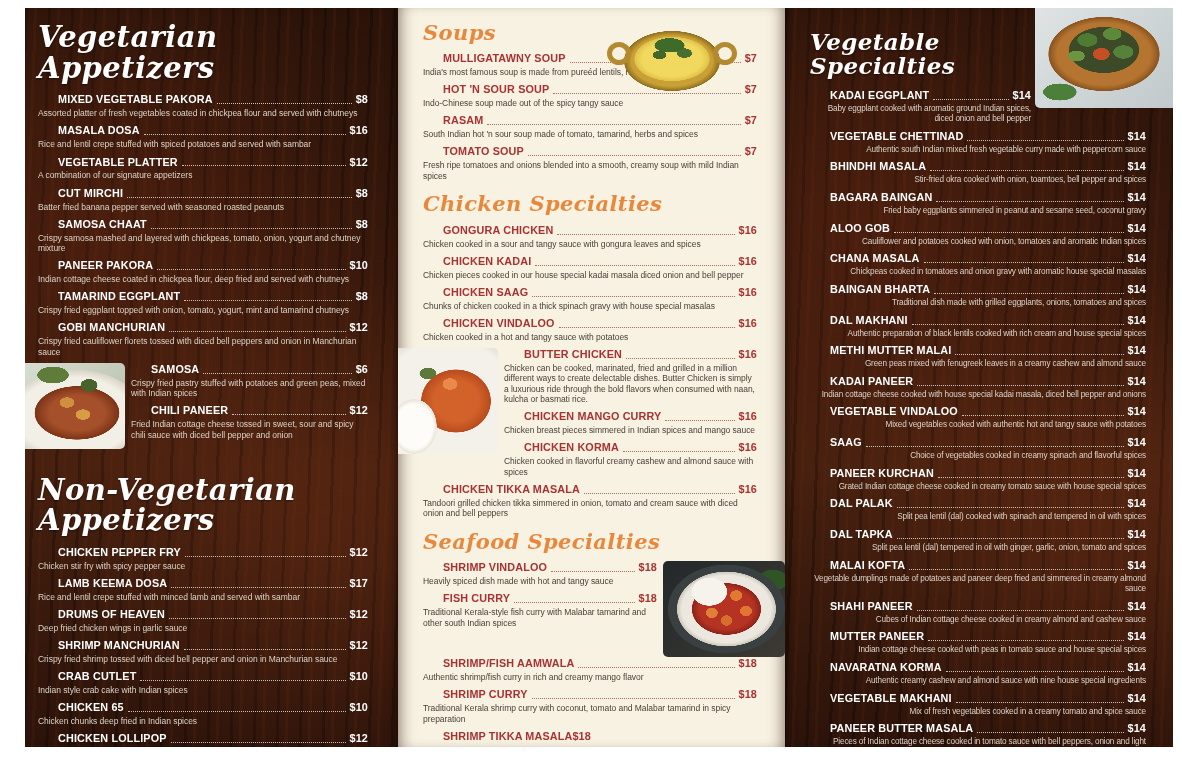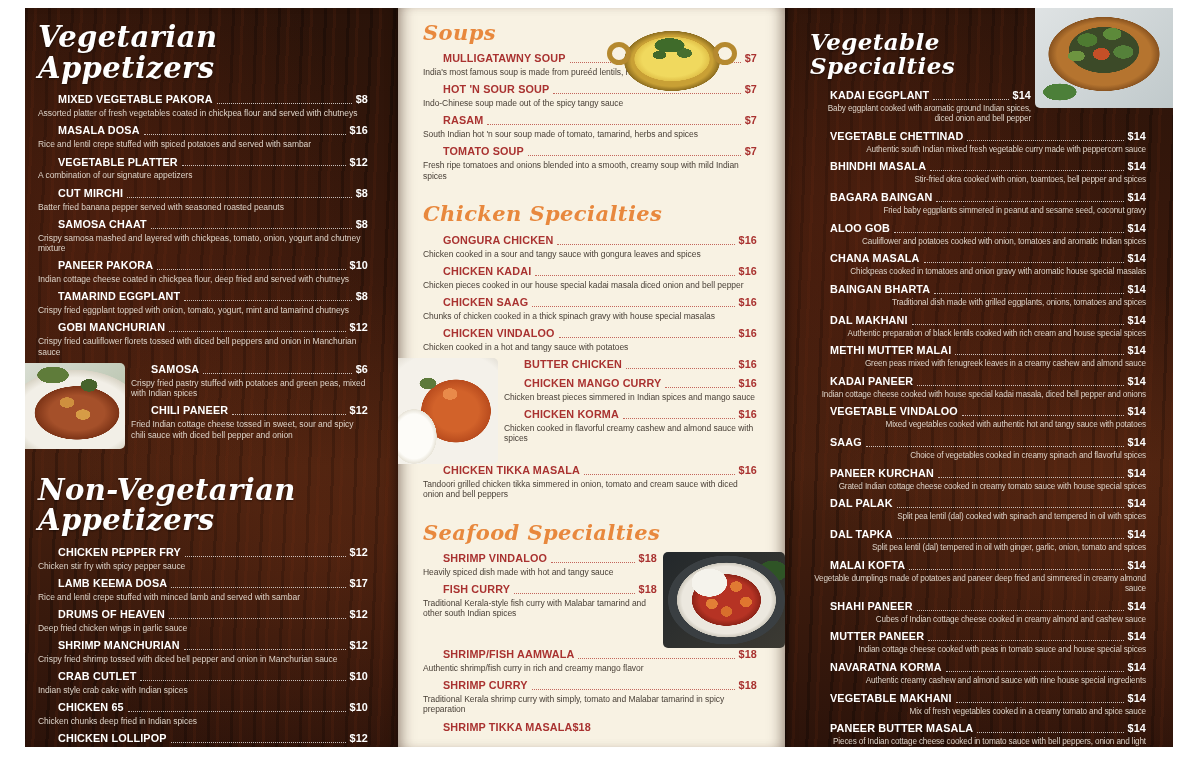--- a/index.html
+++ b/index.html
@@ -24,21 +24,21 @@
     box-shadow: inset 12px 0 16px -11px rgba(45,18,6,.6), inset -12px 0 16px -11px rgba(45,18,6,.6);
   }
   .panel-right { width: 388px; padding: 8px 27px 8px 25px; box-shadow: inset 8px 0 12px -8px rgba(0,0,0,.7); }
 
   .script { font-family: "DejaVu Serif", serif; font-style: italic; font-weight: bold; }
   h2.script { font-size: 29px; margin: 0 0 10px; line-height: 1.06; letter-spacing: .4px;
               text-shadow: 0 1px 2px rgba(0,0,0,.45); }
   .panel-center h2.script { color: #e8883d; text-shadow: none; font-size: 21px; margin: 2px 0 8px; }
   .panel-right h2.script { font-size: 23px; margin: 14px 0 10px; }
   .panel-left h2.nonveg { margin-top: 26px; }
-  .panel-center h2.mid { margin-top: 22px; }
+  .panel-center h2.mid { margin-top: 12px; }
 
   .item { margin-bottom: 5.5px; position: relative; z-index: 2; }
   .line { display: flex; align-items: baseline; font-weight: bold; font-size: 10.8px; letter-spacing: .15px; line-height: 1.25; padding-left: 20px; }
   .leader { flex: 1; border-bottom: 1px dotted rgba(255,255,255,.72); margin: 0 4px 2.5px; align-self: flex-end; min-width: 8px; }
   .desc { font-size: 8.5px; line-height: 1.24; margin-top: 1.5px; color: #ddd3c8; letter-spacing: -.05px; }
   .panel-right .desc { font-size: 8.2px; letter-spacing: -.15px; text-align: right; }
   .panel-center .line { color: #a93230; }
   .panel-center .leader { border-color: rgba(177,55,45,.75); }
   .panel-center .desc { color: #4a4138; }
 
@@ -337,20 +337,21 @@
         </div>
       <div class="img-row bleed-left">
         <div class="food-img butter-img"></div>
         <div class="grow">
             <div class="item">
               <div class="line">
                 <span class="name">BUTTER CHICKEN</span>
                 <span class="leader"></span>
                 <span class="price">$16</span>
               </div>
+              <div class="desc">Chicken can be cooked, marinated, fried and grilled in a million different ways to create delectable dishes.  Butter Chicken is simply a luxurious ride through the bold flavors when consumed with naan, kulcha or basmati rice.</div>
             </div>
             <div class="item">
               <div class="line">
                 <span class="name">CHICKEN MANGO CURRY</span>
                 <span class="leader"></span>
                 <span class="price">$16</span>
               </div>
               <div class="desc">Chicken breast pieces simmered in Indian spices and mango sauce</div>
             </div>
             <div class="item">
@@ -403,21 +404,21 @@
               <span class="price">$18</span>
             </div>
             <div class="desc">Authentic shrimp/fish curry in rich and creamy mango flavor</div>
           </div>
           <div class="item">
             <div class="line">
               <span class="name">SHRIMP CURRY</span>
               <span class="leader"></span>
               <span class="price">$18</span>
             </div>
-            <div class="desc">Traditional Kerala shrimp curry with simply, tomato and Malabar tamarind in spicy preparation</div>
+            <div class="desc">Traditional Kerala shrimp curry with coconut, tomato and Malabar tamarind in spicy preparation</div>
           </div>
           <div class="item">
             <div class="line">
               <span class="name">SHRIMP TIKKA MASALA</span>
               <span class="price">$18</span>
             </div>
           </div>
         </div>
     </div>
 

